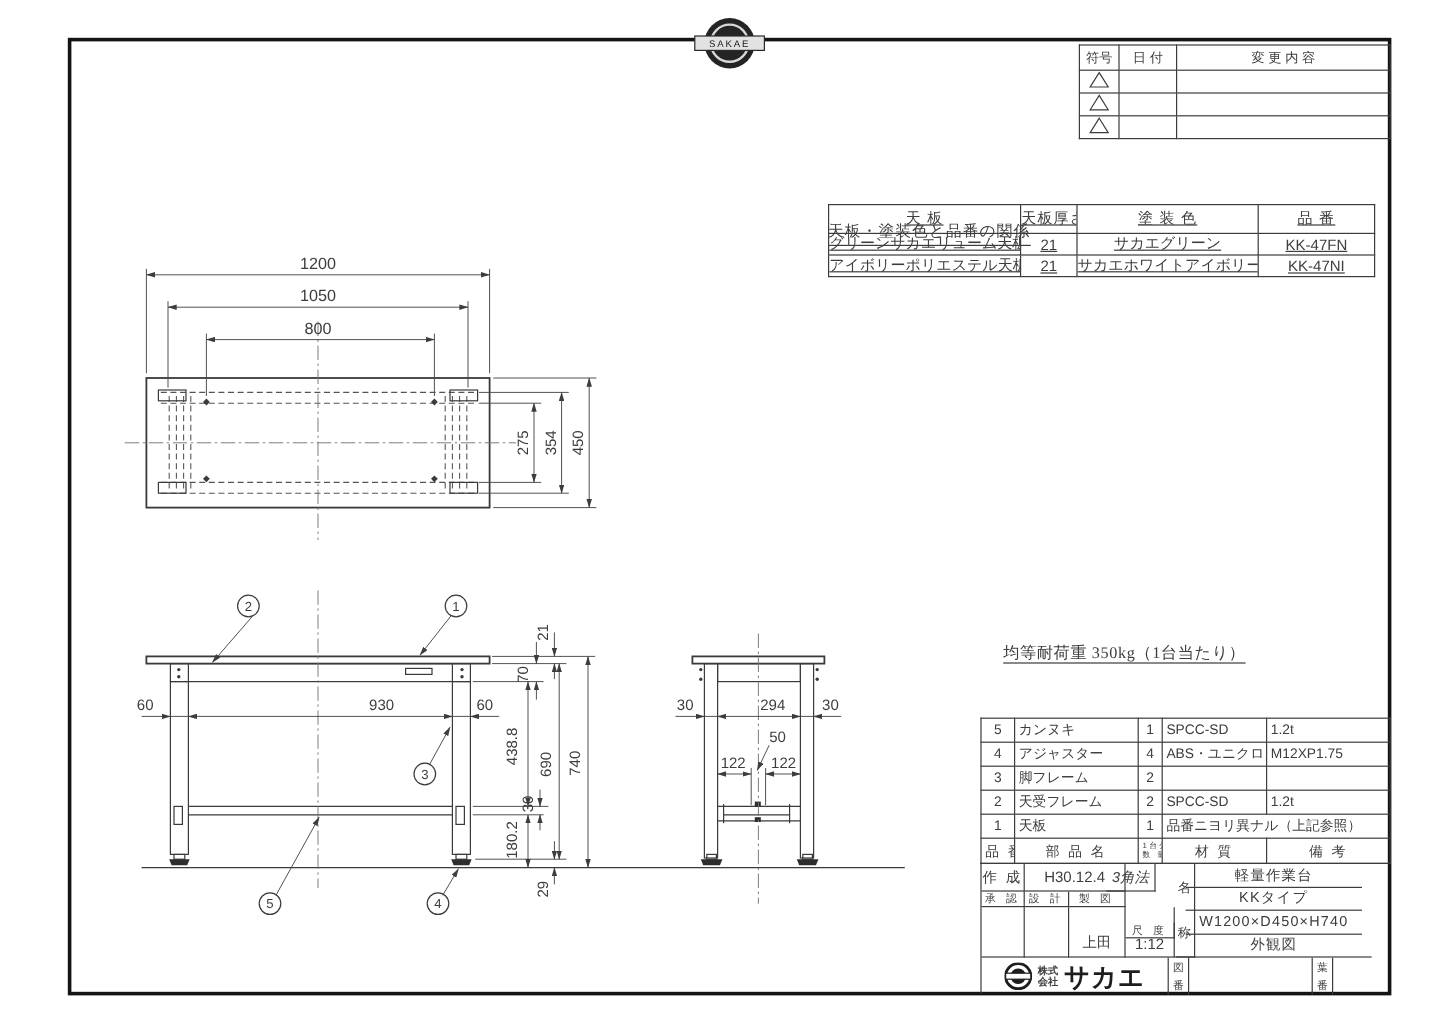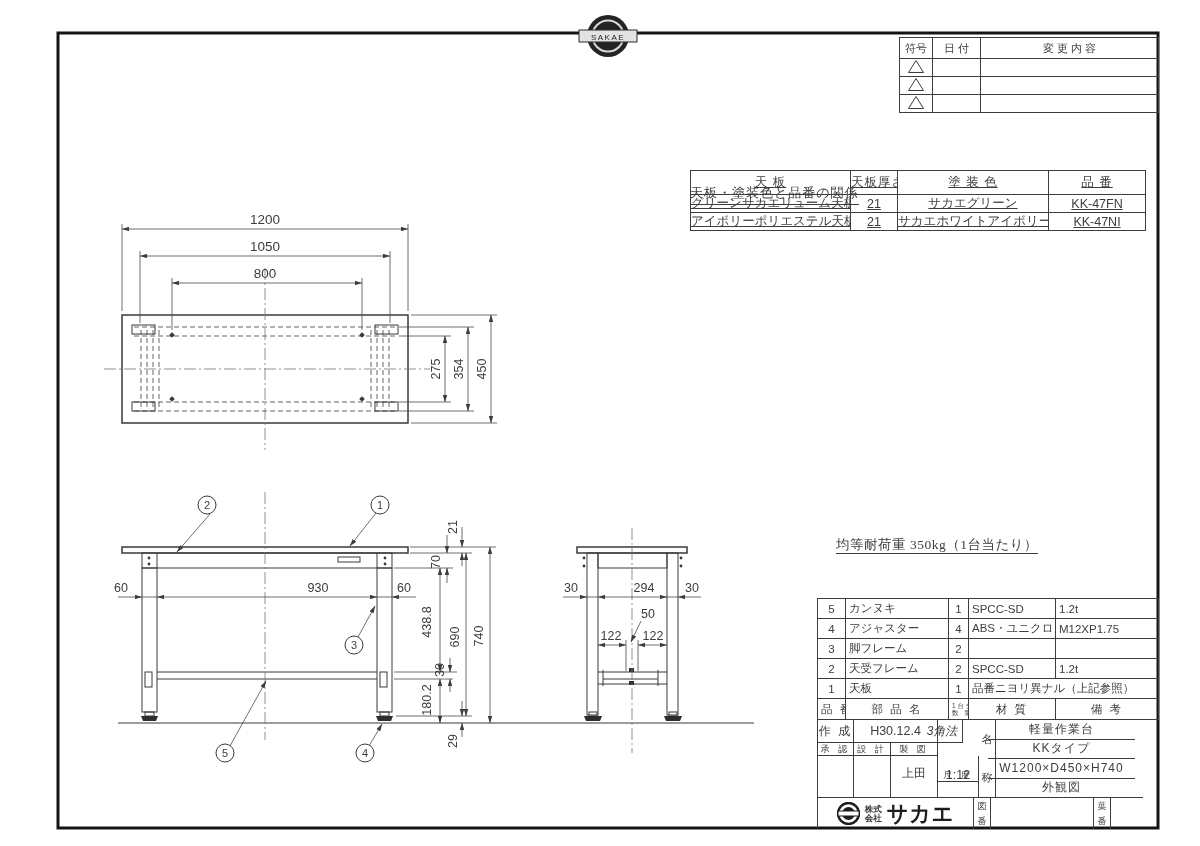--- a/index.html
+++ b/index.html
@@ -33,21 +33,21 @@
   .parts-table { font-size:11.5px; }
   .parts-table td { height:20px; padding:0 3px; }
   .parts-table .hdr td { height:21px; text-align:center; letter-spacing:2px; }
   .parts-table .c { text-align:center; padding:0; }
   .qty-hdr { font-size:6.5px; line-height:7px; letter-spacing:0; text-align:center; }
   
   .tb { position:absolute; left:817px; top:719px; width:341px; height:109px; border-top:1px solid #3c3c3c; border-left:1px solid #3c3c3c; font-size:12px; }
   .tb .cell { position:absolute; border-right:1px solid #3c3c3c; border-bottom:1px solid #3c3c3c; display:flex; align-items:center; justify-content:center; }
   .tb .nb { border-bottom:none; }
   .tb .small { font-size:9px; letter-spacing:3px; }
-  .tb .bottomv { align-items:flex-end; padding-bottom:15px; }
+  .tb .bottomv { align-items:flex-end; padding-bottom:3px; }
   .tb .vstack { flex-direction:column; justify-content:space-around; font-size:11px; }
   .tb .vstack2 { flex-direction:column; justify-content:center; gap:2px; font-size:9px; }
   .name-area { position:absolute; display:flex; flex-direction:column; border-bottom:1px solid #3c3c3c; }
   .name-row { flex:1; display:flex; align-items:center; justify-content:center; margin:0 8px; font-size:12px; letter-spacing:1px; }
   .name-row.sep { border-bottom:1px solid #3c3c3c; }
   .logo-cell { position:absolute; border-right:1px solid #3c3c3c; display:flex; align-items:center; justify-content:center; gap:5px; }
   .logo-prefix { font-size:8.5px; line-height:9px; font-weight:bold; }
   .logo-name { font-size:21px; font-weight:900; letter-spacing:1px; color:#1d1d1d; transform:scaleY(1.05); }
 </style>
 </head>

